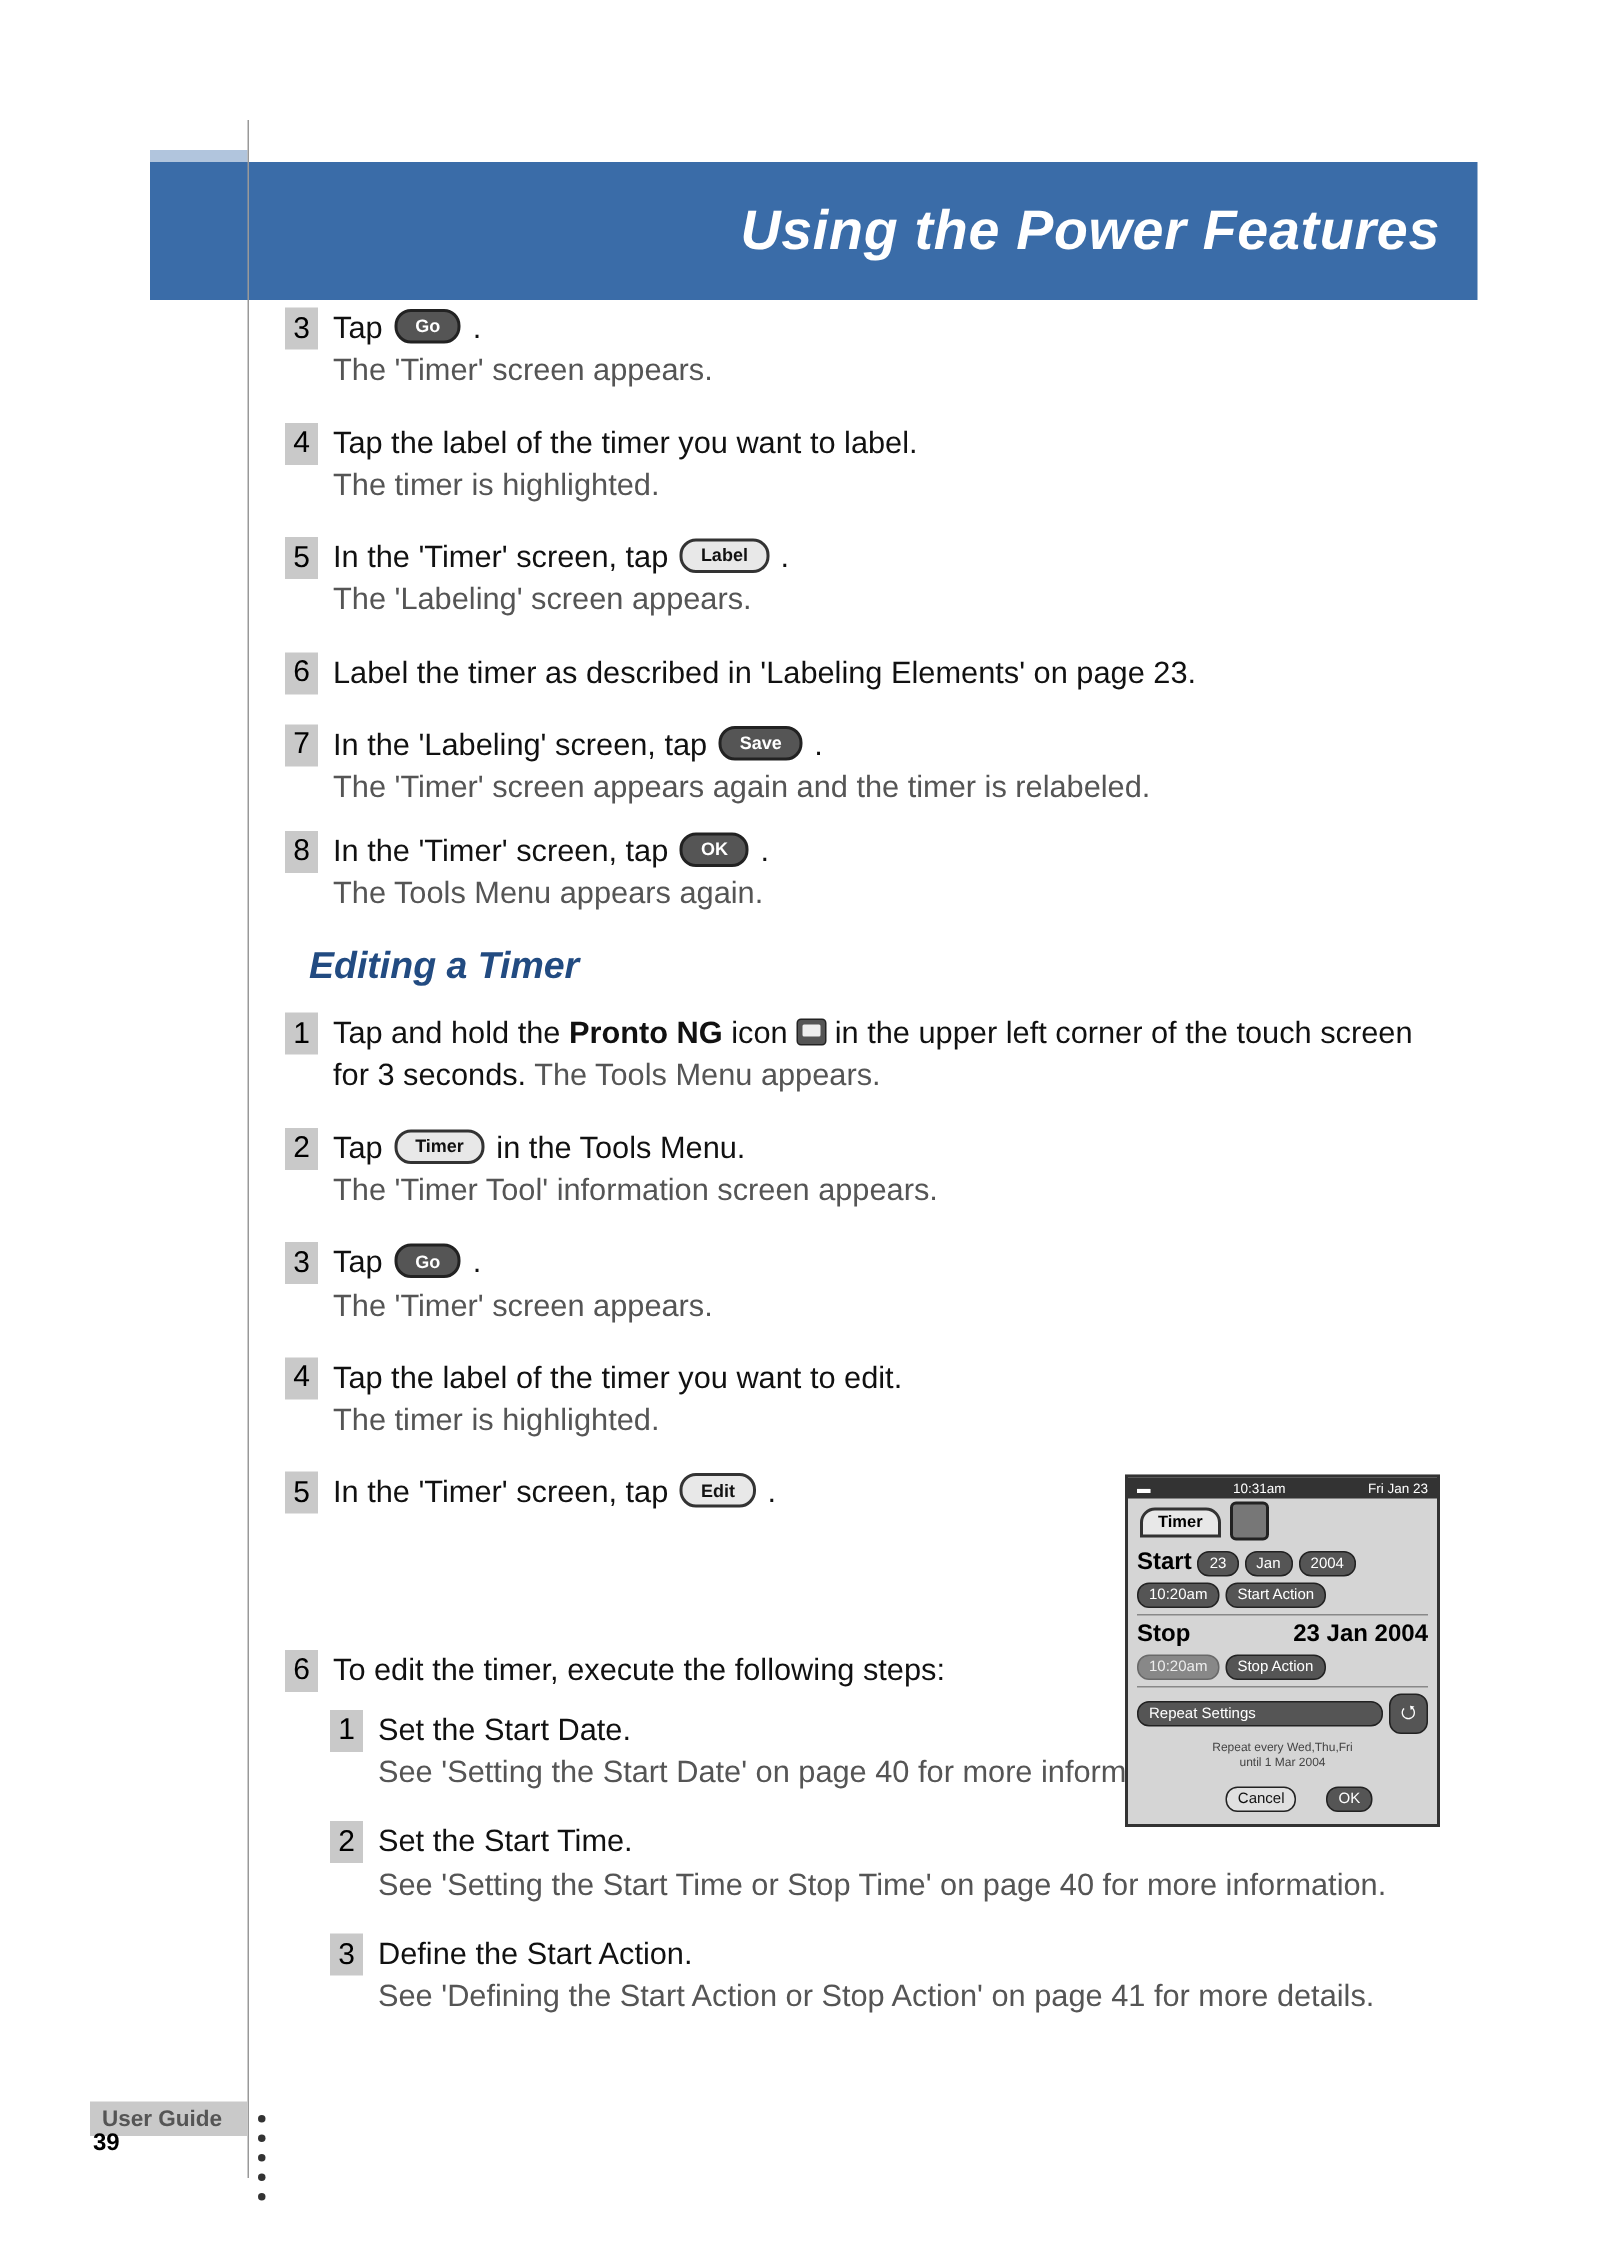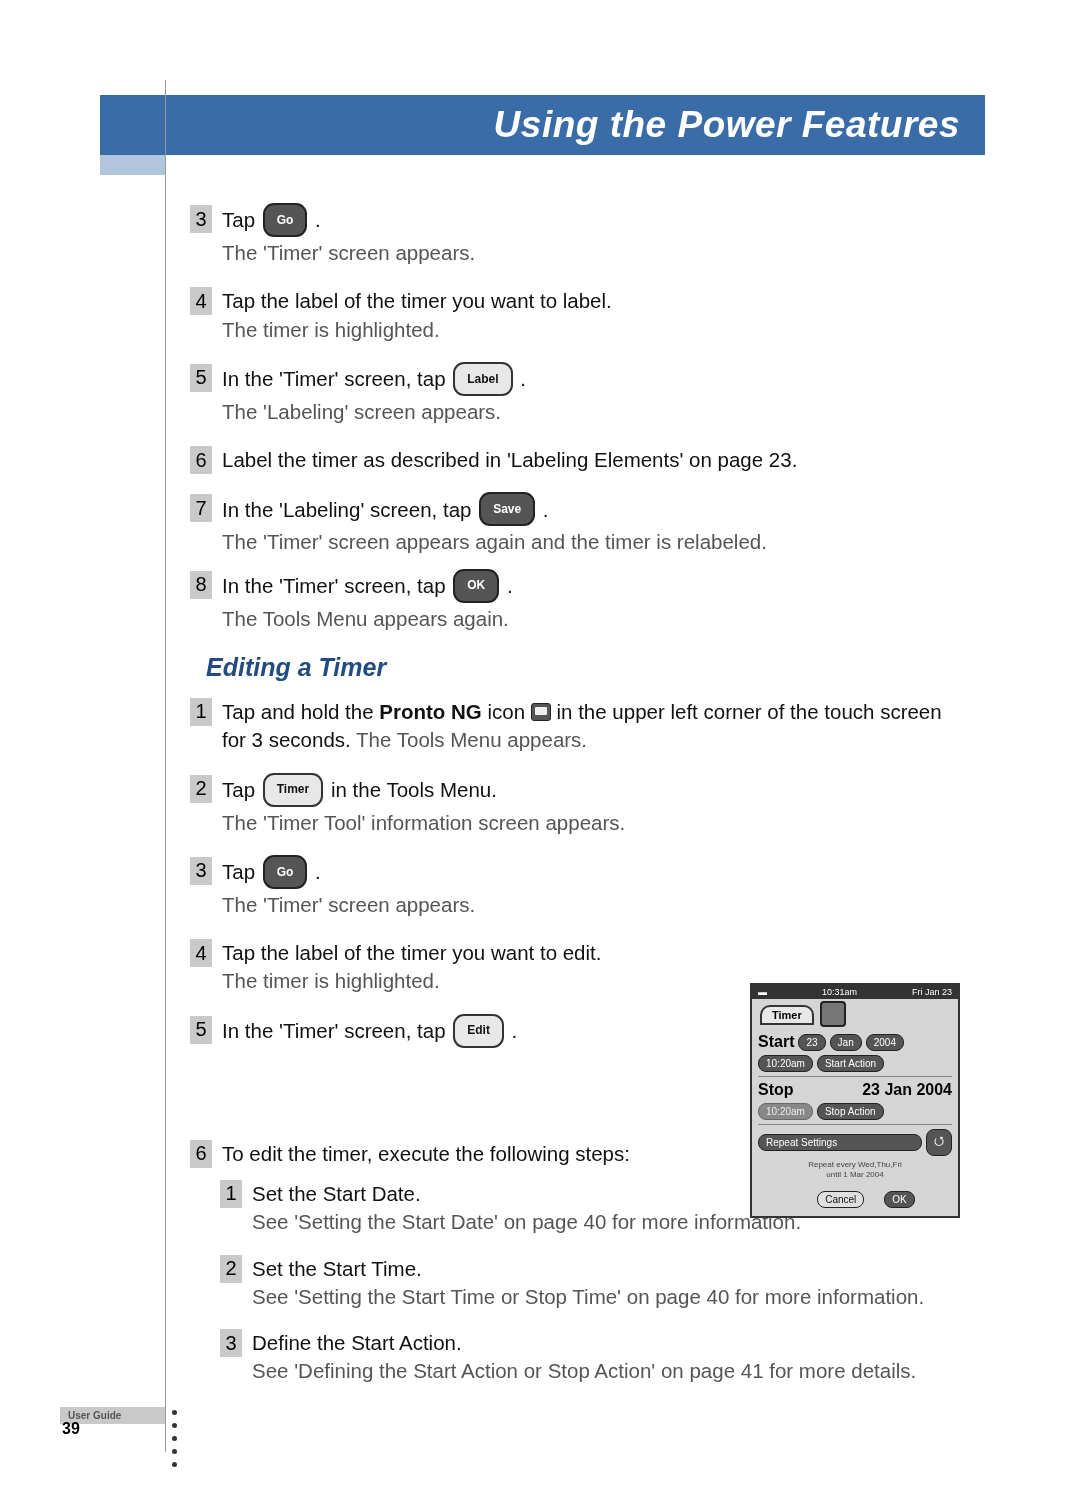--- a/index.html
+++ b/index.html
@@ -20,22 +20,22 @@
       left: 165px;
       top: 80px;
       bottom: 50px;
       width: 1px;
       background: #999;
     }
     .header-bar {
       position: absolute;
       left: 100px;
       right: 95px;
-      top: 95px;
-      height: 60px;
+      top: 108px;
+      height: 92px;
       background: #3a6ca8;
       display: flex;
       align-items: center;
       justify-content: flex-end;
       padding-right: 25px;
     }
     .header-accent {
       position: absolute;
       left: 100px;
       top: 100px;
@@ -80,21 +80,21 @@
     .step-body .sub {
       color: #555;
     }
     .step-body .main {
       color: #111;
     }
     .pill {
       display: inline-flex;
       align-items: center;
       justify-content: center;
-      height: 34px;
+      height: 23px;
       padding: 0 12px;
       background: #e8e8e8;
       border: 2.5px solid #333;
       border-radius: 11px;
       font-size: 12px;
       font-weight: bold;
       color: #111;
       vertical-align: middle;
       position: relative;
       top: -2px;
@@ -204,21 +204,21 @@
     .repeat-text {
       text-align: center;
       font-size: 8px;
       color: #444;
       line-height: 1.2;
     }
     .footer-label {
       position: absolute;
       left: 60px;
       bottom: 78px;
-      font-size: 10px;
+      font-size: 15px;
       font-weight: bold;
       color: #555;
       background: #c9c9c9;
       padding: 3px 8px;
       width: 105px;
     }
     .page-num {
       position: absolute;
       left: 62px;
       bottom: 64px;

